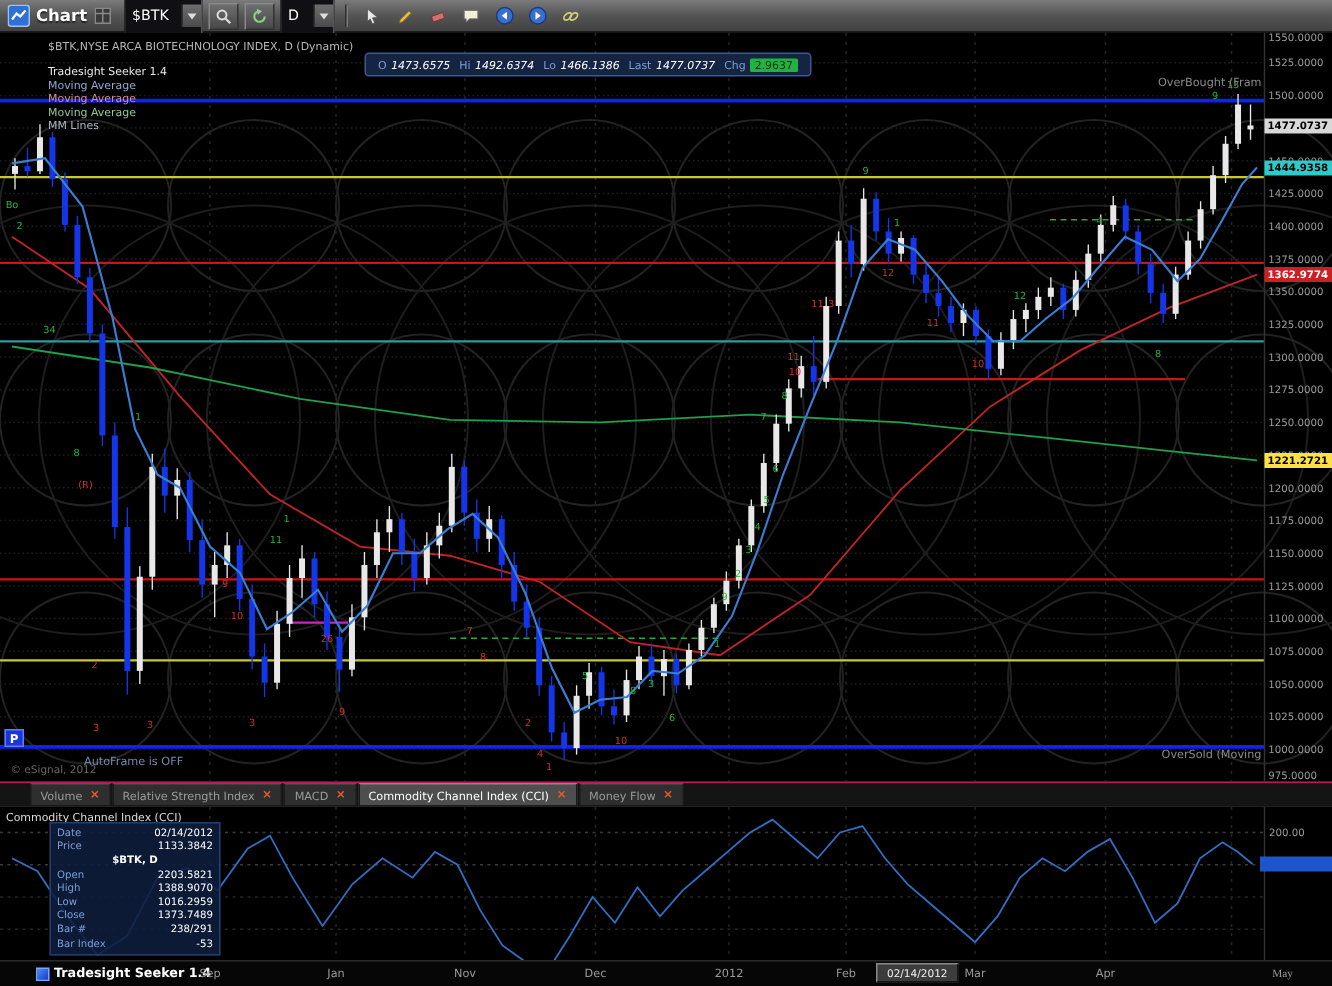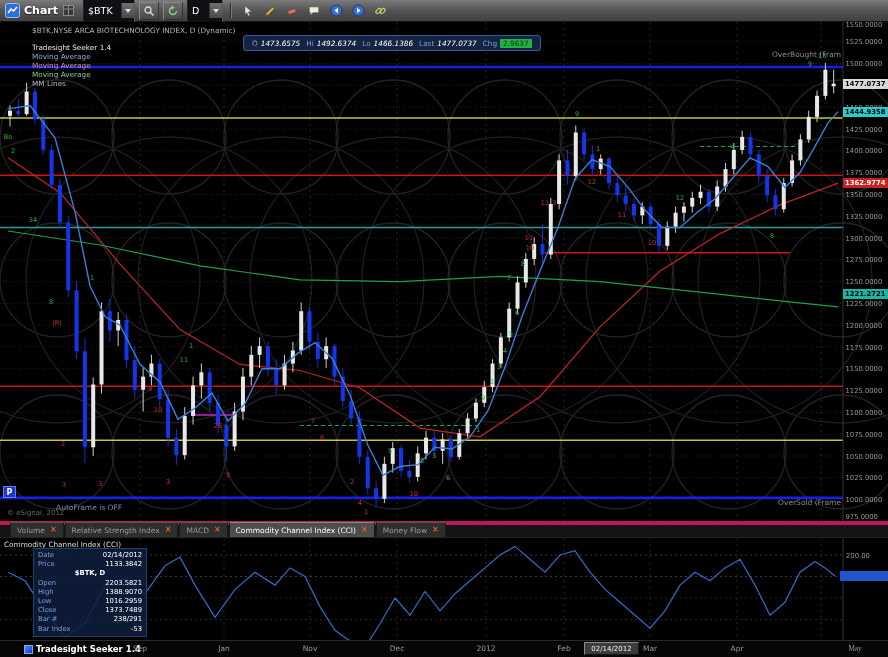--- a/index.html
+++ b/index.html
@@ -31,21 +31,21 @@
   .ov{color:#fff;margin-left:-3px;font-style:italic;}
   .chg{background:#22b244;color:#04300e;padding:0 3px;margin-left:-3px;border-radius:1px;}
   .price-badge{position:absolute;right:0;width:45px;height:10px;line-height:10px;font-size:6.8px;font-weight:bold;padding-left:2px;box-sizing:border-box;white-space:nowrap;}
   .overbought{position:absolute;top:28px;right:47px;color:#8a8a8a;font-size:7.5px;}
   .oversold{position:absolute;top:476px;right:47px;color:#8a8a8a;font-size:7.5px;}
   .p-badge{position:absolute;left:3px;top:464px;width:13px;height:12px;background:#1a35d9;border:1px solid #5f7dff;color:#fff;font-size:8px;font-weight:bold;text-align:center;line-height:11px;box-sizing:border-box;}
   .autoframe{position:absolute;left:56px;top:481px;color:#7788aa;font-size:7.5px;}
   .copyright{position:absolute;left:7px;top:487px;color:#666;font-size:7px;}
 
   
-  #tab-bar{position:absolute;top:521px;left:0;width:888px;height:16px;background:#141414;display:flex;align-items:flex-end;gap:1px;padding-left:10px;box-sizing:border-box;border-top:4px solid #be185d;}
+  #tab-bar{position:absolute;top:521px;left:0;width:888px;height:16px;background:#141414;display:flex;align-items:flex-end;gap:1px;padding-left:20px;box-sizing:border-box;border-top:1px solid #be185d;}
   .tab{height:15px;display:flex;align-items:center;background:#2e2e2e;border:1px solid #1a1a1a;border-top-color:#555;border-bottom:none;color:#9a9a9a;font-size:7.5px;padding:0 6px;white-space:nowrap;box-sizing:border-box;}
   .tab.active{background:#4e4e4e;color:#fff;border-top-color:#888;}
   .tab-x{color:#e06030;font-size:8px;font-weight:bold;margin-left:5px;line-height:1;}
 
   
   #cci-panel{position:absolute;top:537px;left:0;width:888px;height:103px;background:#000;overflow:hidden;border-top:1px solid #222;}
   #cci-svg{position:absolute;top:0;left:0;}
   .cci-header{position:absolute;top:2px;left:4px;color:#ddd;font-size:7.3px;}
   #cci-tooltip{position:absolute;top:10px;left:33px;width:114px;background:rgba(14,30,62,0.88);border:1px solid #20406e;padding:2px 4px;box-sizing:border-box;}
   .t-row{display:flex;justify-content:space-between;font-size:6.8px;line-height:9.2px;}
@@ -513,28 +513,28 @@
       <span class="ok">Hi</span>
         <span class="ov">1492.6374</span>
       <span class="ok">Lo</span>
         <span class="ov">1466.1386</span>
       <span class="ok">Last</span>
         <span class="ov">1477.0737</span>
       <span class="ok">Chg</span>
         <span class="chg">2.9637</span>
     </div>
     <div class="overbought">OverBought (Fram</div>
-    <div class="oversold">OverSold (Frame</div>
+    <div class="oversold">OverSold (Moving</div>
     <div class="p-badge">P</div>
     <div class="autoframe">AutoFrame is OFF</div>
     <div class="copyright">© eSignal, 2012</div>
   <div class="price-badge" style="top: 57px; background: rgb(216, 216, 216); color: rgb(0, 0, 0);">1477.0737</div>
       <div class="price-badge" style="top: 85px; background: rgb(46, 201, 201); color: rgb(0, 0, 0);">1444.9358</div>
       <div class="price-badge" style="top: 156px; background: rgb(204, 32, 32); color: rgb(255, 255, 255);">1362.9774</div>
-      <div class="price-badge" style="top: 267px; background: #14b8a6; color: rgb(0, 0, 0);">1221.2721</div>
+      <div class="price-badge" style="top: 280px; background: #fde047; color: rgb(0, 0, 0);">1221.2721</div>
     </div>
 
   <div id="tab-bar">
       <div class="tab">
         <span>Volume</span>
         <span class="tab-x">×</span>
       </div>
       <div class="tab">
         <span>Relative Strength Index</span>
         <span class="tab-x">×</span>

